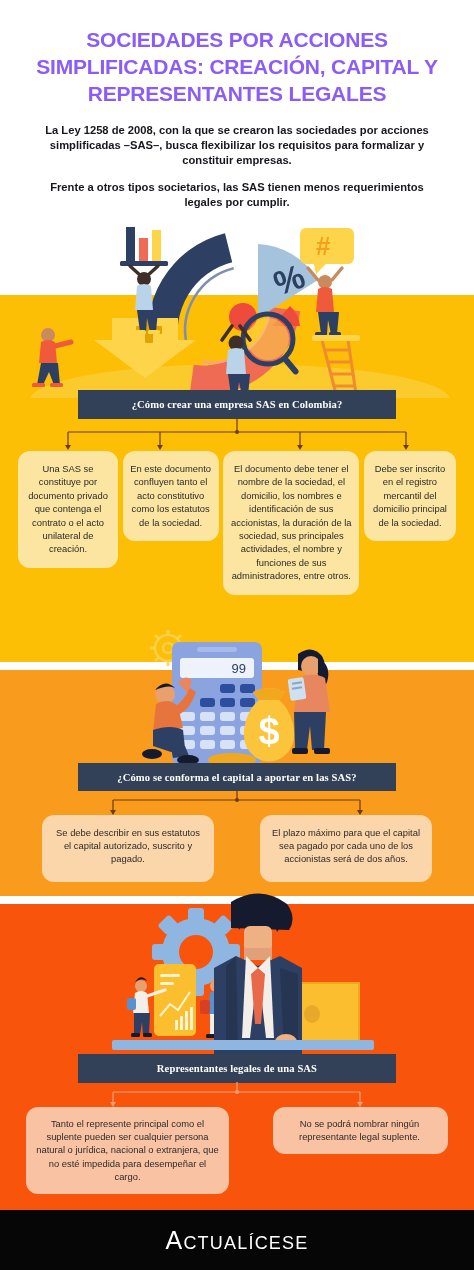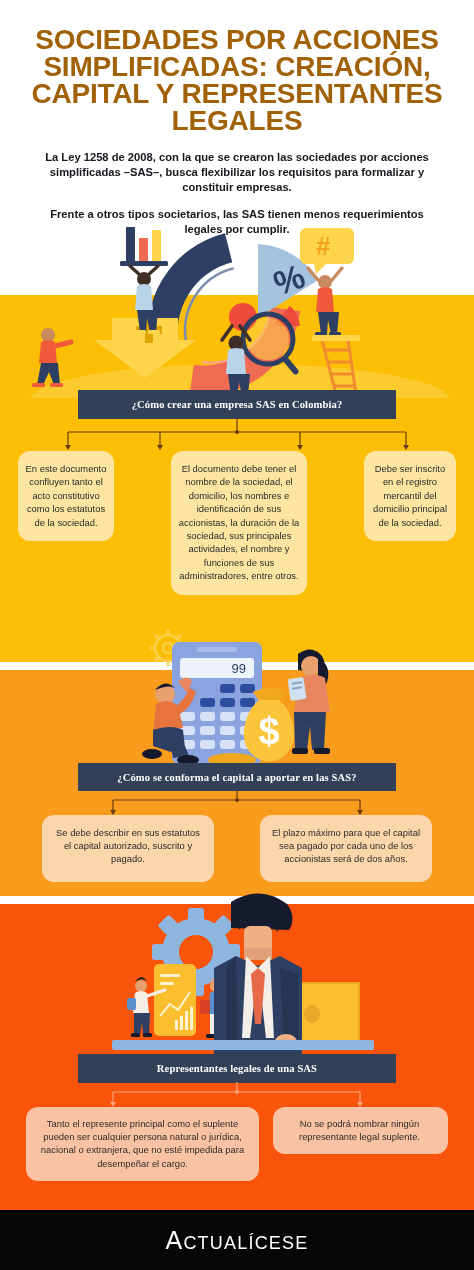--- a/index.html
+++ b/index.html
@@ -19,24 +19,24 @@
 
   
   .top-block{
     position:absolute;
     left:0; top:0; width:474px;
     padding:26px 22px 0 22px;
     box-sizing:border-box;
     text-align:center;
   }
   .main-title{
-    font-size:28px;
+    font-size:21px;
     line-height:27px;
     font-weight:bold;
-    color:#a16207;
+    color:#8b5cf6;
     letter-spacing:-0.2px;
     text-transform:uppercase;
     margin:0 0 16px 0;
   }
   .intro{
     font-size:11.2px;
     line-height:15px;
     font-weight:bold;
     color:#16161d;
     margin:0 0 12px 0;
@@ -119,21 +119,21 @@
   }
 
   
   .row-3{ top:1107px; padding:0 26px; justify-content:space-between; }
   .row-3 .card{
     background:#f9c3a3;
     font-size:9.4px;
     line-height:13.2px;
     padding:10px 10px 11px 10px;
   }
-  .row-3 .card.c1{ width:233px; }
+  .row-3 .card.c1{ width:203px; }
   .row-3 .card.c2{ width:175px;padding-left:8px; }
 
   
   .footer-logo{
     position:absolute;
     left:0; top:1210px; width:474px; height:60px;
     display:flex; align-items:center; justify-content:center;
   }
   .logo-text{
     font-family:Liberation Sans, sans-serif;
@@ -258,20 +258,21 @@
         <circle cx="237" cy="14" r="2"></circle>
         <path d="M68 32 l-3 -5 h6 z"></path>
           <path d="M160 32 l-3 -5 h6 z"></path>
         <path d="M300 32 l-3 -5 h6 z"></path>
           <path d="M406 32 l-3 -5 h6 z"></path>
       </g>
     </svg>
   </div>
 
   <div class="cards row-1">
+    <div class="card c1">Una SAS se constituye por documento privado que contenga el contrato o el acto unilateral de creación.</div>
     <div class="card c2">En este documento confluyen tanto el acto constitutivo como los estatutos de la sociedad.</div>
     <div class="card c3">El documento debe tener el nombre de la sociedad, el domicilio, los nombres e identificación de sus accionistas, la duración de la sociedad, sus principales actividades, el nombre y funciones de sus administradores, entre otros.</div>
     <div class="card c4">Debe ser inscrito en el registro mercantil del domicilio principal de la sociedad.</div>
   </div>
 
   <div class="illo illo-2">
     <svg width="474" height="152" viewBox="0 0 474 152">
       <rect x="0" y="0" width="474" height="42" fill="#fcbf05"></rect>
       <rect x="0" y="42" width="474" height="8" fill="#ffffff"></rect>
       <rect x="0" y="50" width="474" height="102" fill="#f99b1c"></rect>

